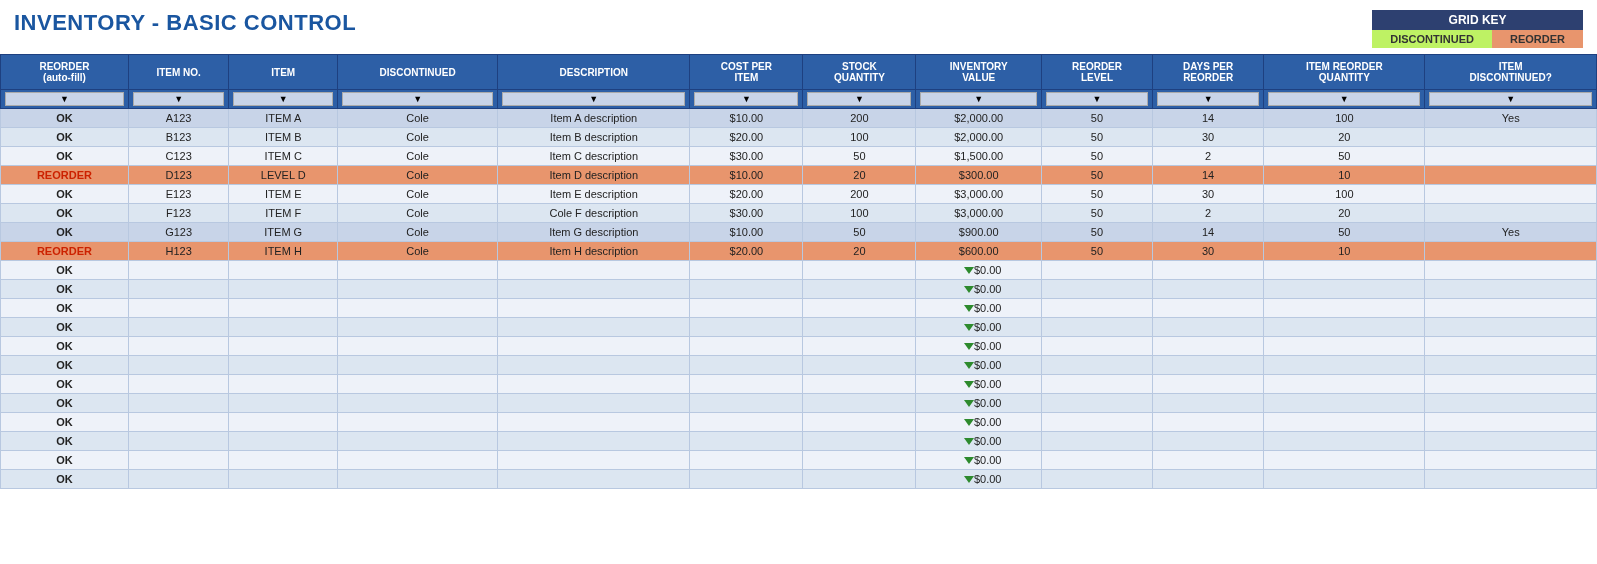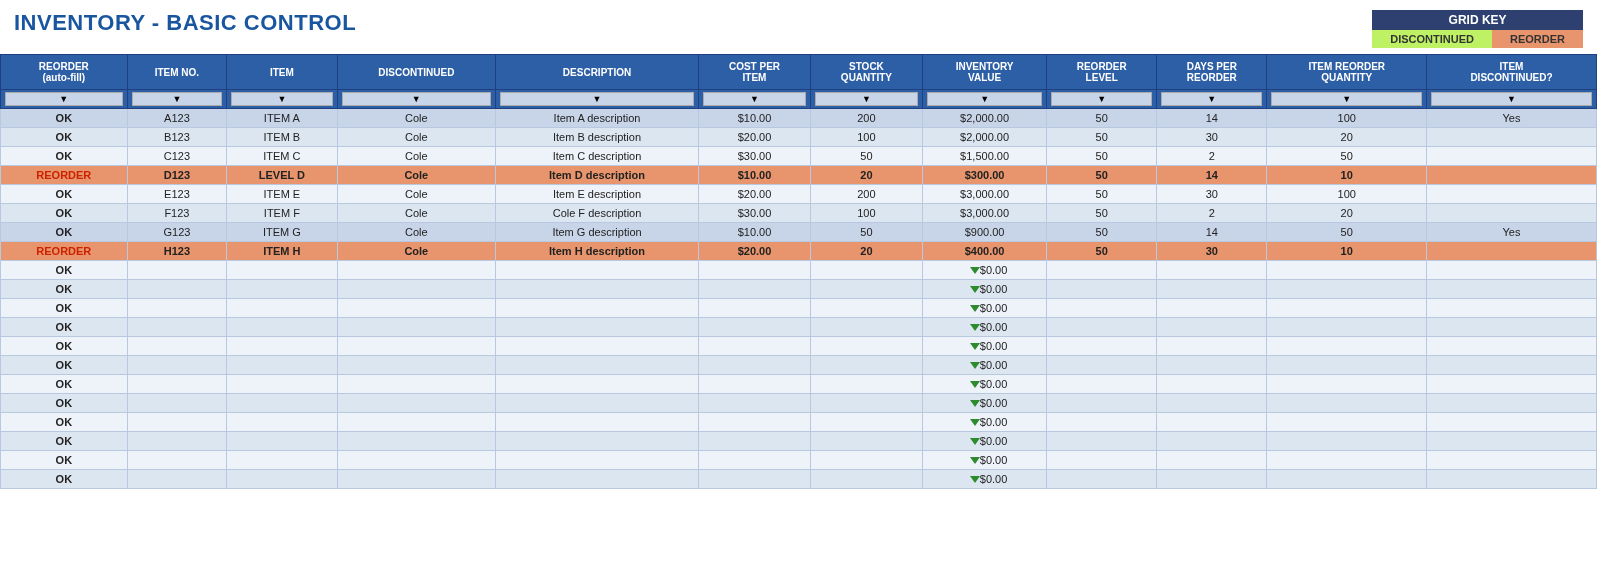--- a/index.html
+++ b/index.html
@@ -51,21 +51,21 @@
     tbody tr.discontinued-row { background: #c8d4e8 !important; }
 
     tbody td {
       border: 1px solid #b8c8e0;
       padding: 3px 6px;
       text-align: center;
       font-size: 11px;
       color: #222;
     }
 
-    tbody tr.reorder-row td { font-weight: bold; }
+    tbody tr.reorder-row td { font-weight: normal; }
 
     .green-triangle {
       display: inline-block;
       width: 0; height: 0;
       border-left: 5px solid transparent;
       border-right: 5px solid transparent;
       border-top: 7px solid #2d8a2d;
     }
   </style>
 </head>
@@ -213,21 +213,21 @@
         <td>Yes</td>
       </tr>
       <tr class="reorder-row">
         <td style="font-weight: bold; color: rgb(204, 34, 0);">REORDER</td>
         <td>H123</td>
         <td>ITEM H</td>
         <td>Cole</td>
         <td>Item H description</td>
         <td>$20.00</td>
         <td>20</td>
-        <td>$400.00</td>
+        <td>$600.00</td>
         <td>50</td>
         <td>30</td>
         <td>10</td>
         <td></td>
       </tr>
       <tr>
         <td style="font-weight: bold;">OK</td>
         <td></td>
         <td></td>
         <td></td>

